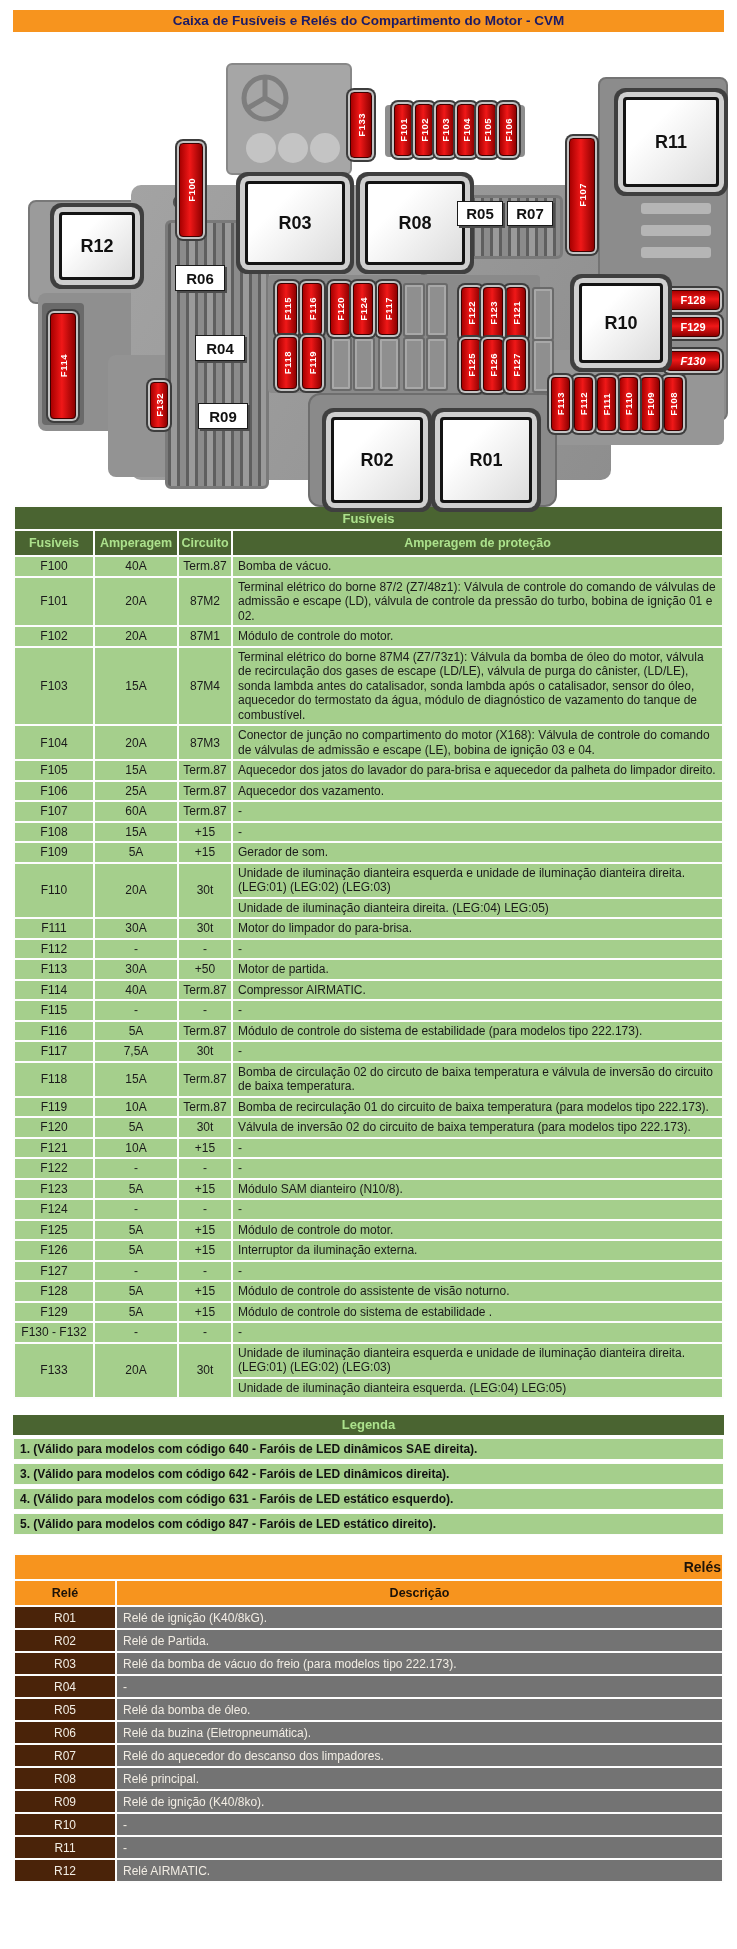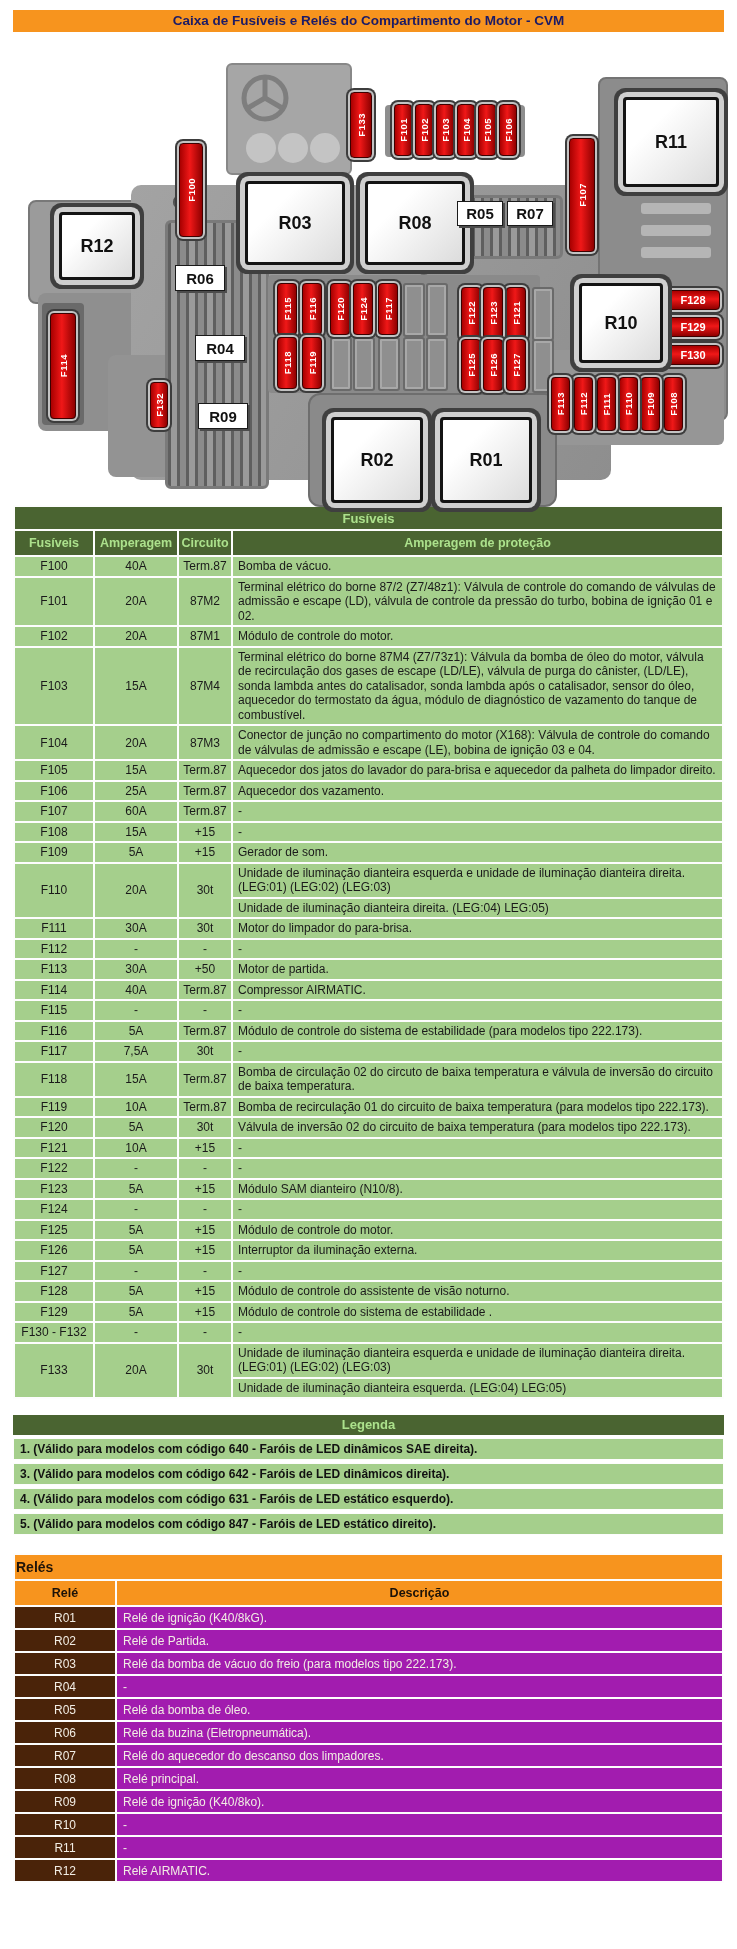--- a/index.html
+++ b/index.html
@@ -25,24 +25,24 @@
   table{border-collapse:collapse;width:711px;}
   th,td{border:2px solid #fdfdfd;}
   .green-bar,th.gtitle{background:#4A6431;color:#ace18c;font-weight:bold;font-size:13px;text-align:center;height:20px;}
   th.gcol{background:#4A6431;color:#ace18c;font-weight:bold;font-size:12.5px;height:22px;}
   td.c{background:#A5CF8C;color:#1a1a1a;font-size:12px;text-align:center;padding:2px 3px;}
   td.d{background:#A5CF8C;color:#1a1a1a;font-size:12px;text-align:left;padding:2px 5px;line-height:14.5px;}
   .mt{}
   
   .legend-row{background:#A5CF8C;color:#111;font-weight:bold;font-size:12px;padding:3px 6px;margin-top:3px;border:1px solid #fdfdfd;}
   
-  th.otitle{background:#F7941E;color:#201408;font-weight:bold;font-size:14px;text-align:left;height:22px;}
+  th.otitle{background:#F7941E;color:#201408;font-weight:bold;font-size:14px;text-align:right;height:22px;}
   th.ocol{background:#F7941E;color:#1c1208;font-weight:bold;font-size:12.5px;height:22px;}
   td.rc{background:#4A2309;color:#f2ede4;font-size:12px;text-align:center;padding:2px 3px;height:17px;}
-  td.rd{background:#a21caf;color:#f2ede4;font-size:12px;text-align:left;padding:2px 6px;}
+  td.rd{background:#737373;color:#f2ede4;font-size:12px;text-align:left;padding:2px 6px;}
 </style>
 </head>
 <body>
 
 <div class="title-bar">Caixa de Fusíveis e Relés do Compartimento do Motor - CVM</div>
 
 <div class="diagram" id="diagram">
 
   <div class="shape" style="left:15px;top:145px;width:135px;height:100px;background:#9b9b9b;border:2px solid #787878;"></div>
   <div class="shape" style="left:25px;top:238px;width:112px;height:138px;background:#8f8f8f;"></div>
@@ -163,21 +163,21 @@
     </div>
     <div class="fuse-v" style="left: 493px; top: 284px; width: 18px; height: 50px;">
       <span>F127</span>
     </div>
     <div class="fuse-h" style="left: 653px; top: 235px; width: 52px; height: 18px;">
       <span>F128</span>
     </div>
     <div class="fuse-h" style="left: 653px; top: 262px; width: 52px; height: 18px;">
       <span>F129</span>
     </div>
-    <div class="fuse-h" style="left: 653px; top: 290px; width: 52px; height: 18px;">
+    <div class="fuse-h" style="left: 653px; top: 296px; width: 52px; height: 18px; font-style: italic;">
       <span>F130</span>
     </div>
     <div class="fuse-v" style="left: 137px; top: 327px; width: 16px; height: 44px;">
       <span>F132</span>
     </div>
     <div class="fuse-v" style="left: 337px; top: 37px; width: 20px; height: 64px;">
       <span>F133</span>
     </div>
     <div class="relay" style="left: 46px; top: 157px; width: 70px; height: 62px;">R12</div>
     <div class="relay" style="left: 232px; top: 126px; width: 94px; height: 78px;">R03</div>

